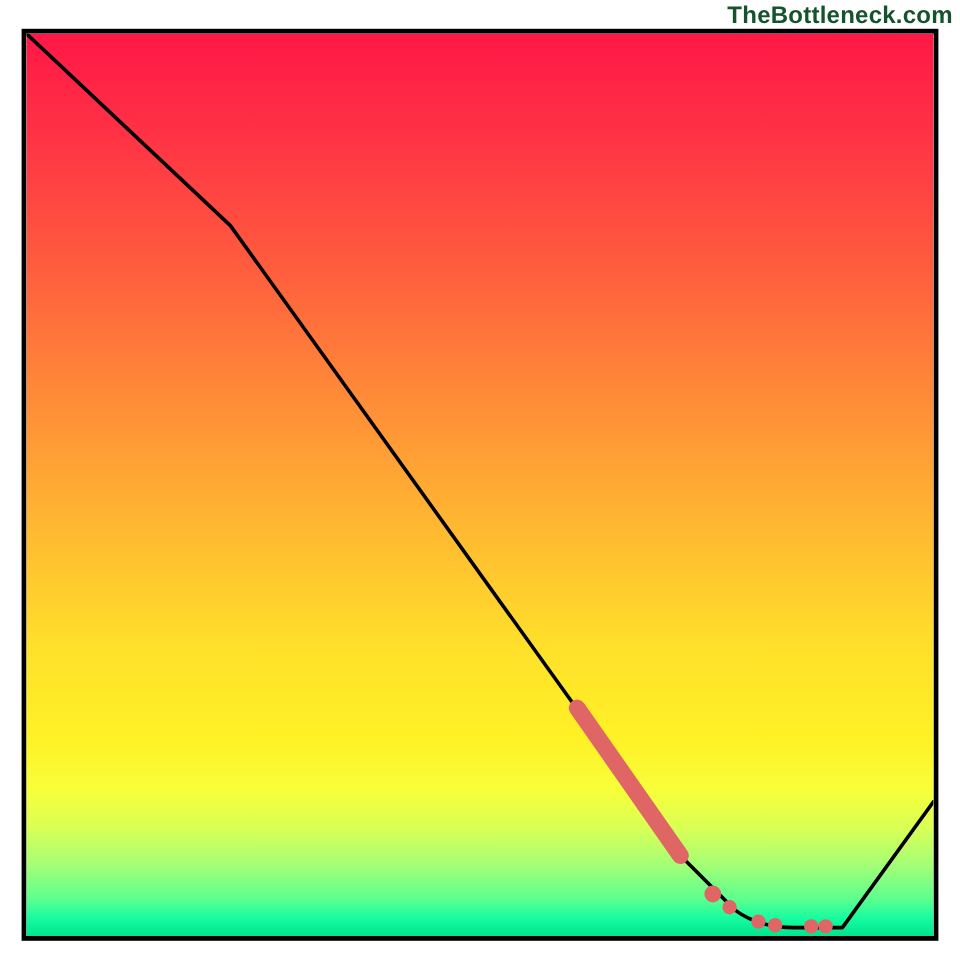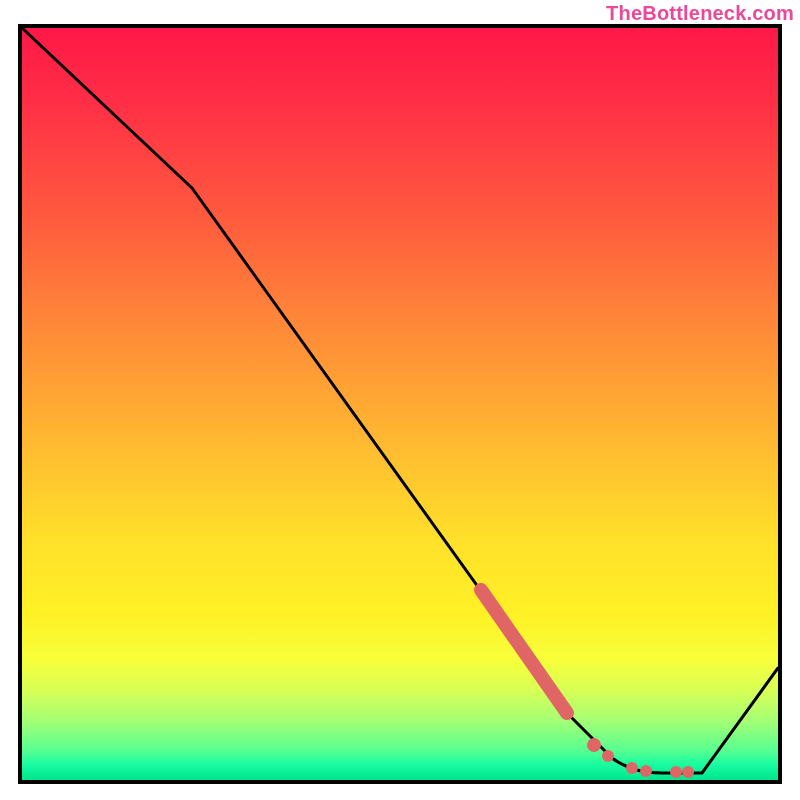--- a/index.html
+++ b/index.html
@@ -15,21 +15,21 @@
     position: relative;
     width: 800px;
     height: 800px;
   }
   .attribution {
     position: absolute;
     top: 2px;
     right: 6px;
     font-size: 20px;
     font-weight: 600;
-    color: #ec4899;
+    color: #14532d;
     letter-spacing: 0.2px;
   }
   .plot {
     position: absolute;
     left: 18px;
     top: 24px;
     width: 764px;
     height: 760px;
     border: 4px solid #000000;
     box-sizing: border-box;

